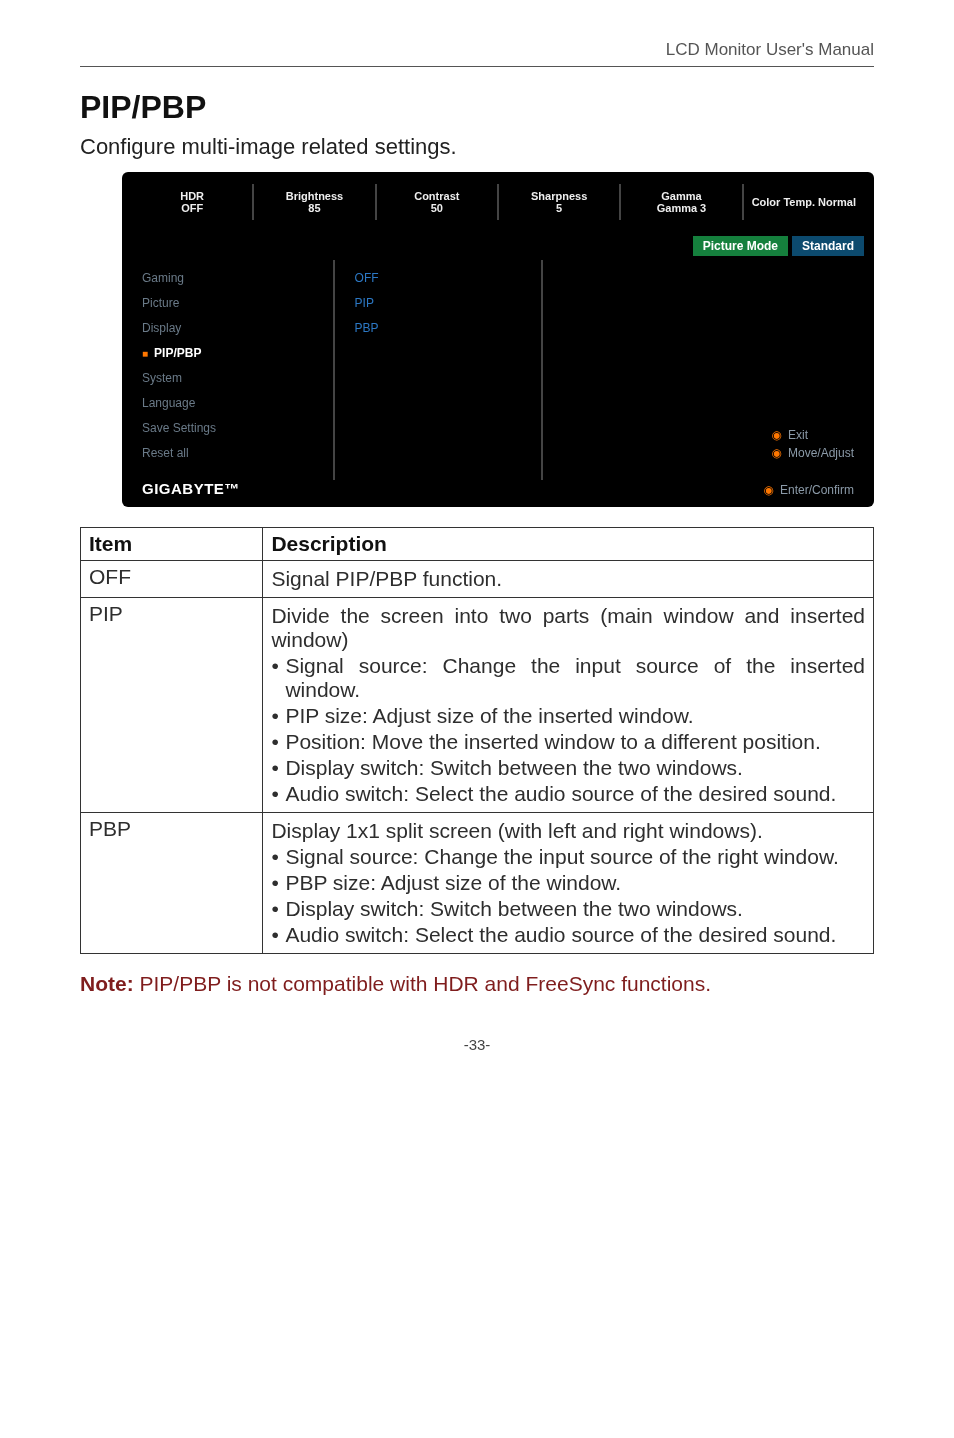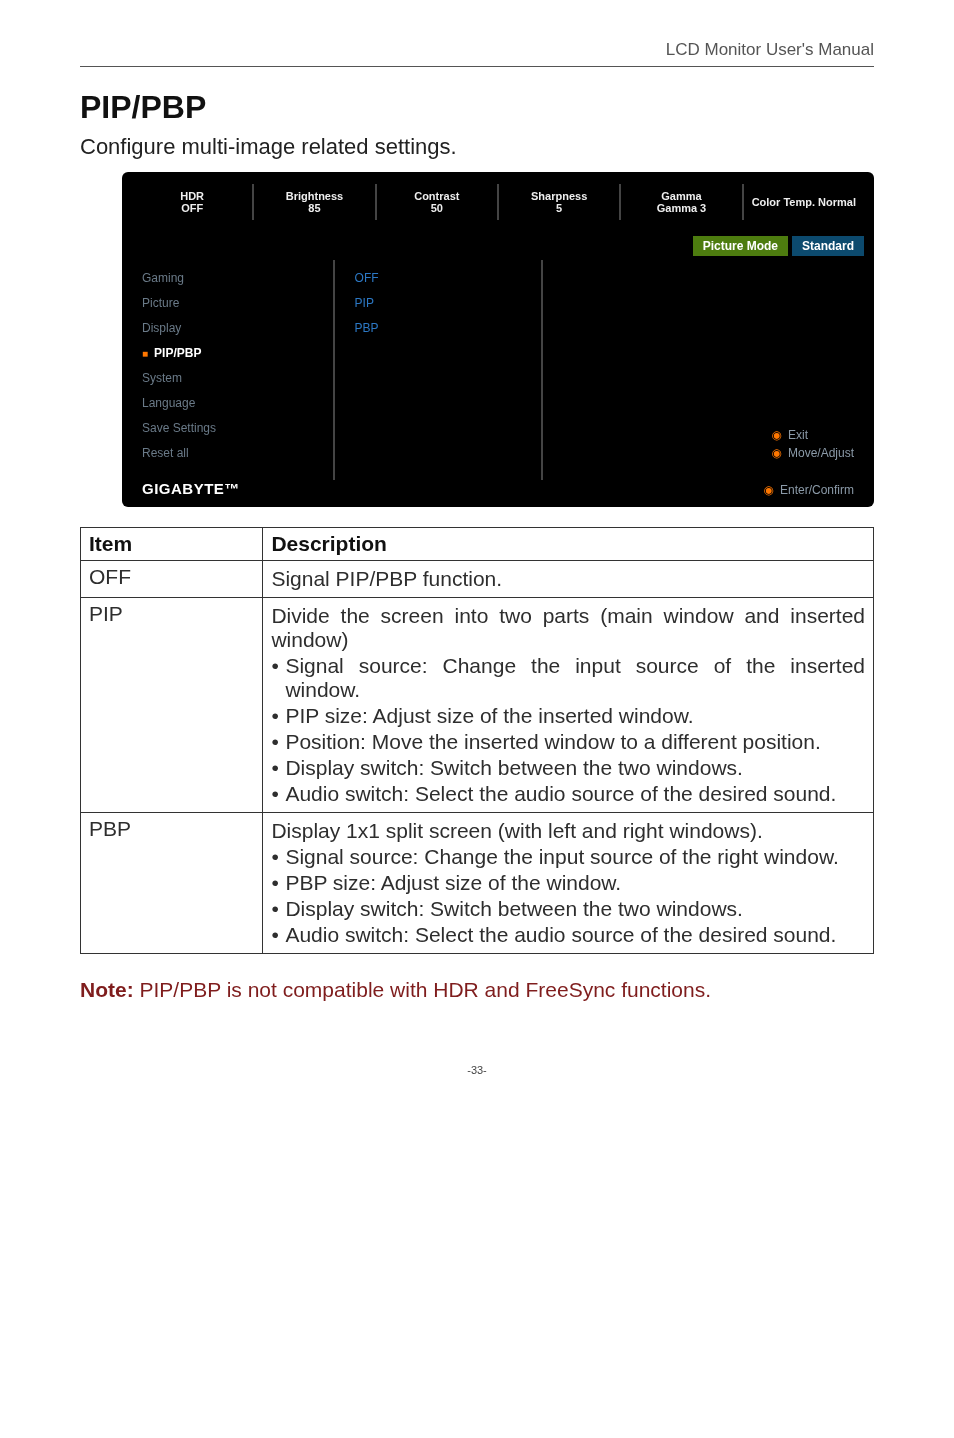--- a/index.html
+++ b/index.html
@@ -62,21 +62,21 @@
   }
   .osd-stat:first-child { border-left: none; }
   .osd-stat .stat-label { font-size: 11px; color:#eee; }
   .osd-stat .stat-value { font-size: 11px; color:#eee; }
   .osd-bar {
     display: flex;
     justify-content: flex-end;
     padding: 4px 10px;
   }
   .osd-bar .pm {
-    background: #4d7c0f;
+    background: #15803d;
     color: #fff;
     font-size: 12px;
     font-weight: bold;
     padding: 3px 10px;
   }
   .osd-bar .std {
     background: #0c4a6e;
     color: #fff;
     font-size: 12px;
     font-weight: bold;
@@ -136,21 +136,21 @@
   .osd-bottom {
     display:flex;
     justify-content: space-between;
     align-items: flex-end;
   }
   
   table.desc-table {
     border-collapse: collapse;
     width: 100%;
     border: 1.5px solid #333;
-    margin-bottom: 24px;
+    margin-bottom: 18px;
   }
   table.desc-table th, table.desc-table td {
     border: 1.2px solid #333;
     padding: 4px 8px;
     font-size: 21px;
     vertical-align: top;
     text-align: left;
   }
   table.desc-table th {
     font-weight: bold;
@@ -162,23 +162,23 @@
   .bullet-row .dot { width:14px; flex-shrink:0; }
   .bullet-row .txt { flex:1; text-align: justify; }
   .note {
     font-size: 21px;
     margin-top: 6px;
     color:#7f1d1d;
   }
   .note .bold { font-weight: bold; }
   .page-num {
     text-align: center;
-    font-size: 11px;
+    font-size: 15px;
     color: #444;
-    margin-top: 62px;
+    margin-top: 40px;
   }
 </style>
 </head>
 <body>
 
 <div class="header-bar">
   <span>LCD Monitor User's Manual</span>
 </div>
 
 <h1 class="section-title">PIP/PBP</h1>

